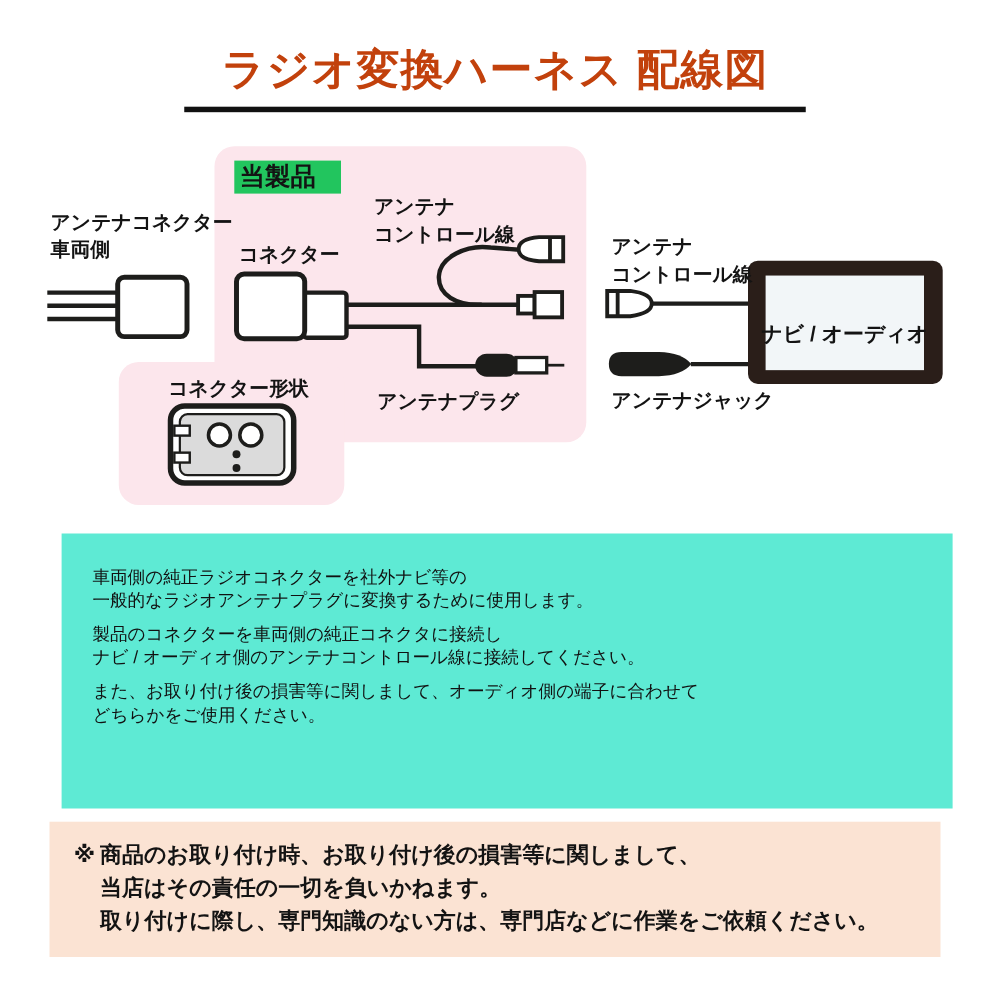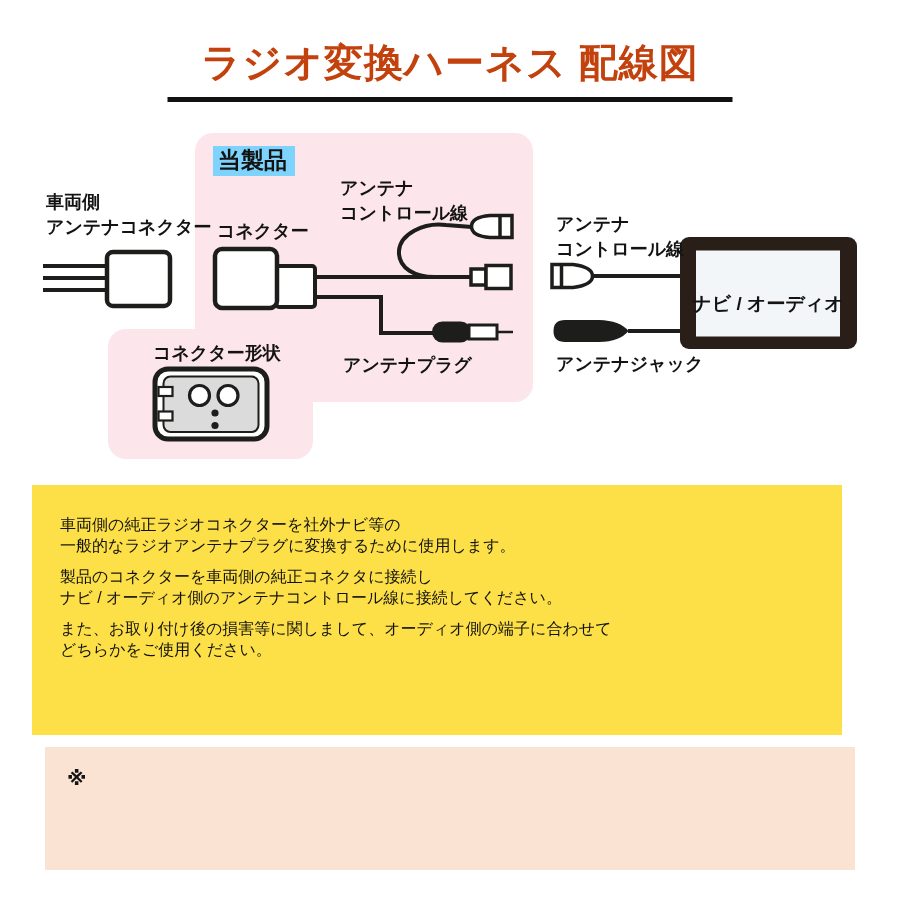--- a/index.html
+++ b/index.html
@@ -16,38 +16,38 @@
   .title-underline{
     top:97px;left:50%;transform:translateX(-50%);
     width:565px;height:5px;background:#111111;
   }
   
   .diagram-svg{top:0;left:0;}
   .dlabel{
     font-size:18px;font-weight:bold;line-height:25px;color:#131313;white-space:nowrap;
   }
   .badge{
-    top:146px;left:213px;background:#7dd3fc;color:#131313;
-    font-size:23px;font-weight:bold;padding:3px 8px 4px 5px;line-height:1;
+    top:146px;left:213px;background:#22c55e;color:#131313;
+    font-size:23px;font-weight:bold;padding:3px 23px 4px 5px;line-height:1;
   }
   .lbl-vehicle{top:190px;left:46px;}
   .lbl-connector{top:219px;left:217px;}
   .lbl-ctrl-left{top:176px;left:340px;}
   .lbl-connector-shape{top:341px;left:153px;}
   .lbl-plug{top:353px;left:343px;}
   .lbl-ctrl-right{top:212px;left:556px;}
   .lbl-jack{top:352px;left:556px;}
   .navi-screen-label{
     top:250px;left:696px;width:144px;height:108px;
     display:flex;align-items:center;justify-content:center;
     font-size:19px;font-weight:bold;color:#131313;white-space:nowrap;
   }
   
   .info-box{
-    top:485px;left:32px;width:810px;height:250px;background:#fde047;
+    top:485px;left:56px;width:810px;height:250px;background:#5eead4;
     box-sizing:border-box;padding:20px 24px 0 28px;
   }
   .info-box p{margin:0 0 10px 0;font-size:21px;font-weight:bold;line-height:30px;color:#131313;}
   
   .notice-box{
     top:747px;left:45px;width:810px;height:123px;background:#fbe3d3;
     box-sizing:border-box;padding:16px 20px 0 22px;display:flex;
   }
   .notice-marker{
     font-size:20px;font-weight:bold;line-height:30px;color:#131313;
@@ -122,22 +122,22 @@
 
     <g>
       <rect x="680" y="237" width="177" height="112" rx="9" fill="#2a1e19"></rect>
       <rect x="696" y="250.5" width="144" height="86" fill="#f2f6f8"></rect>
     </g>
   </svg>
 
   <div class="abs badge">当製品</div>
 
   <div class="abs dlabel lbl-vehicle">
+    <div>アンテナコネクター</div>
     <div>車両側</div>
-    <div>アンテナコネクター</div>
   </div>
 
   <div class="abs dlabel lbl-connector">コネクター</div>
 
   <div class="abs dlabel lbl-ctrl-left">
     <div>アンテナ</div>
     <div>コントロール線</div>
   </div>
 
   <div class="abs dlabel lbl-connector-shape">コネクター形状</div>
@@ -166,15 +166,20 @@
     <p></p>
     <p>
       </p>
       <div>また、お取り付け後の損害等に関しまして、オーディオ側の端子に合わせて</div>
       <div>どちらかをご使用ください。</div>
     <p></p>
   </div>
 
   <div class="abs notice-box">
     <div class="notice-marker">※</div>
+    <div class="notice-lines">
+      <div>商品のお取り付け時、お取り付け後の損害等に関しまして、</div>
+      <div>当店はその責任の一切を負いかねます。</div>
+      <div>取り付けに際し、専門知識のない方は、専門店などに作業をご依頼ください。</div>
+    </div>
   </div>
 
 </div>
 
 </body></html>

